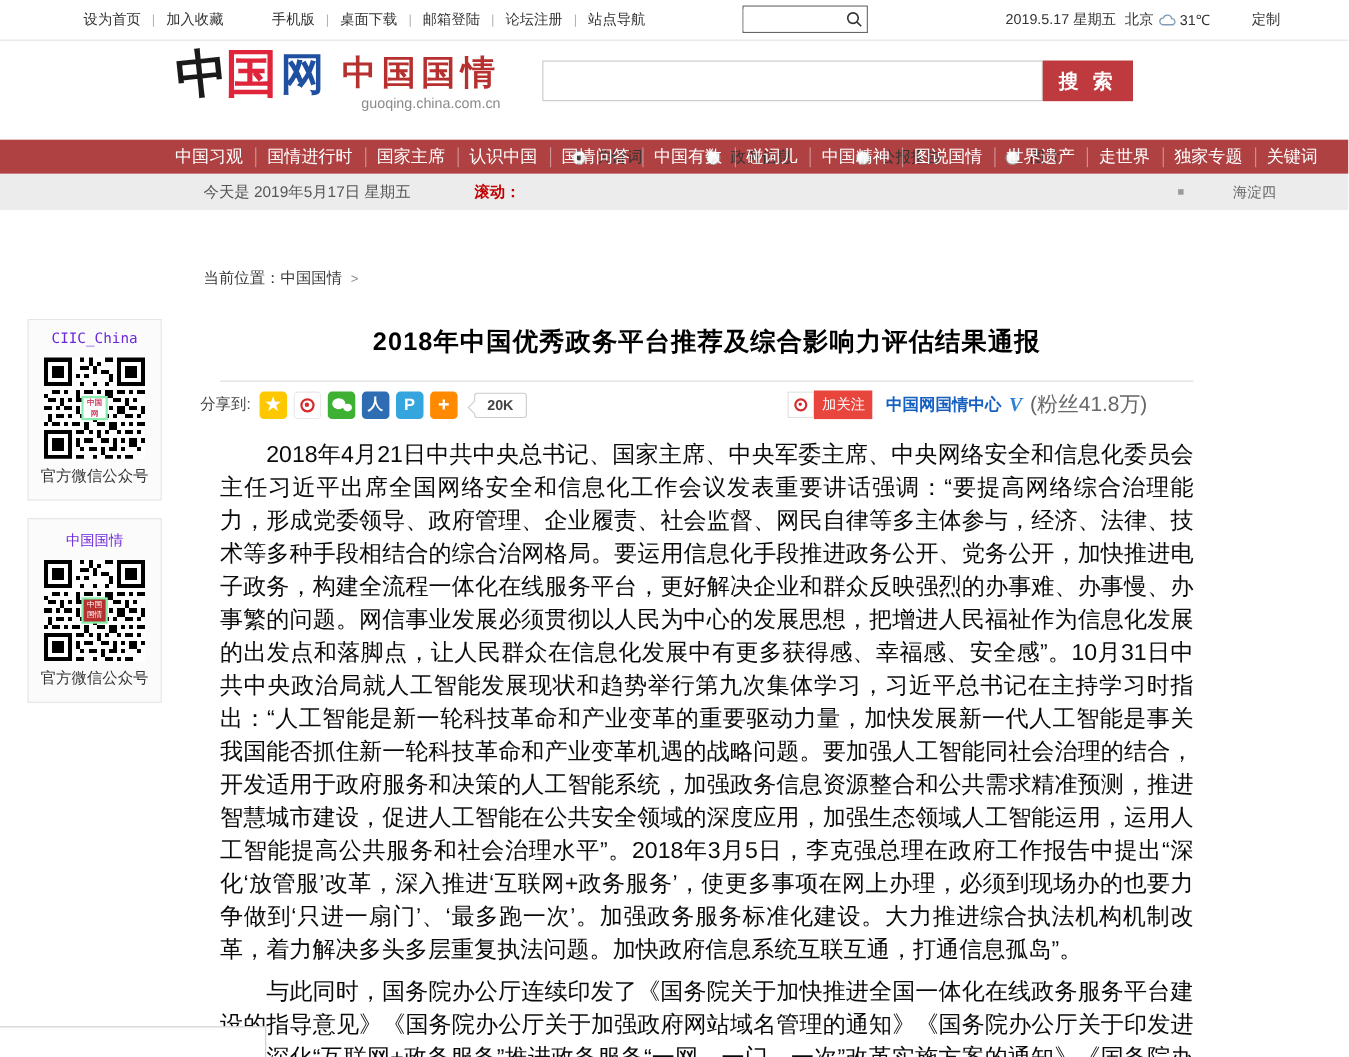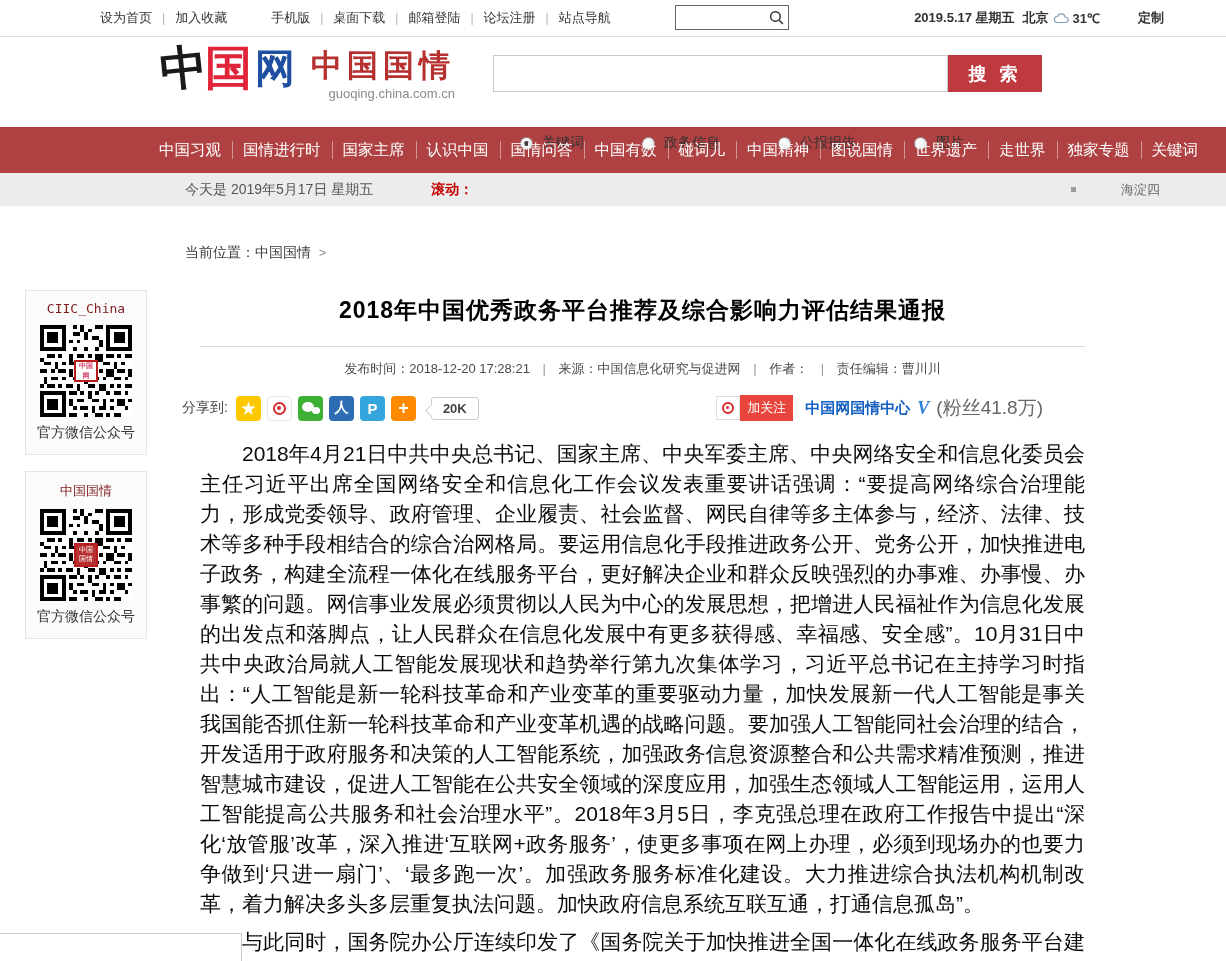--- a/index.html
+++ b/index.html
@@ -1,73 +1,73 @@
 <!DOCTYPE html>
 <html><head>
 <meta charset="utf-8">
 <style>
   html,body{margin:0;padding:0;background:#fff;}
   body{font-family:"Liberation Sans",sans-serif;}
   .page{width:1226px;height:961px;position:relative;overflow:hidden;background:#fff;}
 
   
   .topbar{height:37px;border-bottom:1px solid #e0e0e0;display:flex;align-items:center;font-size:13px;color:#333;position:relative;box-sizing:border-box;}
-  .topbar .links{display:flex;align-items:center;margin-left:100px;white-space:nowrap;}
+  .topbar .links{display:flex;align-items:center;margin-left:76px;white-space:nowrap;}
   .tlink{cursor:pointer;}
   .sep{color:#b5b5b5;margin:0 10px;font-size:12px;}
   .lgap{width:44px;}
   .topsearch{position:absolute;left:675px;top:5px;width:114px;height:25px;border:1px solid #666;display:flex;align-items:center;background:#fff;box-sizing:border-box;}
   .topsearch input{border:none;outline:none;flex:1;min-width:0;height:20px;font-size:12px;padding:0 4px;}
   .topsearch .mag{margin-right:3px;cursor:pointer;display:flex;}
-  .topbar-right{position:absolute;right:62px;display:flex;align-items:center;color:#333;white-space:nowrap;font-weight:bold;}
+  .topbar-right{position:absolute;right:62px;display:flex;align-items:center;color:#333;white-space:nowrap;}
   .cloud{margin:0 4px;display:flex;}
   .customize{margin-left:38px;cursor:pointer;}
 
   
   .header{height:90px;position:relative;}
   .logo{position:absolute;left:160px;top:8px;display:flex;align-items:flex-start;cursor:pointer;}
   .lg-zhong{font-family:"Liberation Serif",serif;font-size:47px;font-weight:bold;color:#1a1a1a;transform:rotate(-6deg);display:inline-block;line-height:1;}
   .lg-guo{font-family:"Liberation Serif",serif;font-size:47px;font-weight:bold;color:#e0243a;line-height:1;margin-left:-2px;}
   .lg-wang{font-size:40px;font-weight:bold;color:#1f4fa0;line-height:1.15;margin-left:3px;}
   .site-block{margin-left:16px;margin-top:4px;}
   .site-name{color:#b5302e;font-size:31px;font-weight:bold;font-family:"Liberation Serif",serif;letter-spacing:5px;line-height:1.1;}
   .site-url{color:#8a8a8a;font-size:13px;margin-top:3px;text-align:right;}
   .hsearch{position:absolute;left:493px;top:18px;display:flex;align-items:stretch;}
   .hsearch input{width:455px;height:37px;border:1px solid #c9c9c9;padding:0 8px;font-size:15px;outline:none;box-sizing:border-box;}
-  .hsearch .btn{width:94px;background:#bf3a3e;color:#fff;font-size:18px;font-weight:bold;display:flex;align-items:center;justify-content:center;cursor:pointer;letter-spacing:4px;}
+  .hsearch .btn{width:82px;background:#bf3a3e;color:#fff;font-size:18px;font-weight:bold;display:flex;align-items:center;justify-content:center;cursor:pointer;letter-spacing:4px;}
   .radio-row{position:absolute;left:520px;top:97px;display:flex;align-items:center;font-size:14px;color:#333;}
   .radio-item{display:flex;align-items:center;margin-right:58px;cursor:pointer;}
   .radio{width:13px;height:13px;border-radius:50%;border:1px solid #9a9a9a;background:radial-gradient(circle at 35% 30%,#fff,#ddd);margin-right:9px;position:relative;box-sizing:border-box;}
   .radio.selected::after{content:"";position:absolute;left:3px;top:3px;width:5px;height:5px;border-radius:50%;background:#3c3c3c;}
 
   
-  .nav{height:46px;background:#b04142;display:flex;align-items:center;padding-left:148px;overflow:hidden;}
+  .nav{height:31px;background:#b04142;display:flex;align-items:center;padding-left:148px;overflow:hidden;}
   .nav-item{color:#fff;font-size:15.5px;padding:0 11px;height:46px;line-height:46px;cursor:pointer;position:relative;white-space:nowrap;}
   .nav-item + .nav-item::before{content:"";position:absolute;left:0;top:14px;height:18px;width:1px;background:rgba(255,255,255,.45);}
 
   
   .strip{height:33px;background:#ececec;display:flex;align-items:center;font-size:14px;color:#555;position:relative;}
   .strip .today{margin-left:185px;}
   .strip .scroll{color:#c30000;font-weight:bold;margin-left:58px;}
   .strip .ticker{position:absolute;right:66px;display:flex;align-items:center;color:#666;font-size:13px;cursor:pointer;gap:36px;}
   .ticker .bullet{width:5px;height:5px;background:#9a9a9a;margin-right:9px;}
 
   
   .breadcrumb{position:absolute;left:185px;top:244px;font-size:14px;color:#3a3a3a;}
   .breadcrumb .bc-link{cursor:pointer;}
   .breadcrumb .bc-arrow{color:#888;font-size:12px;margin-left:4px;}
 
   
   .sidebar{position:absolute;left:25px;top:290px;width:122px;}
   .qr-box{border:1px solid #e5e5e5;background:#fbfbfb;text-align:center;padding:10px 0 12px;margin-bottom:16px;}
-  .qr-title{font-size:13px;color:#7f1d1d;}
+  .qr-title{font-size:13px;color:#6d28d9;}
   .mono{font-family:"DejaVu Sans Mono",monospace;}
   .qr-wrap{width:92px;height:92px;margin:9px auto 7px;position:relative;background:#fff;}
   .qr-wrap svg{display:block;width:92px;height:92px;}
-  .qr-badge{position:absolute;left:50%;top:50%;transform:translate(-50%,-50%);background:#b91c1c;padding:2px;}
+  .qr-badge{position:absolute;left:50%;top:50%;transform:translate(-50%,-50%);background:#86efac;padding:2px;}
   .badge-cn{width:20px;height:18px;background:#fff;color:#d5486a;font-size:7px;font-weight:bold;display:flex;align-items:center;justify-content:center;font-family:"Liberation Serif",serif;}
   .badge-gq{width:20px;height:20px;background:#b5302e;color:#fff;font-size:7px;line-height:1.25;display:flex;align-items:center;justify-content:center;text-align:center;font-family:"Liberation Serif",serif;}
   .badge-gq span{display:block;width:16px;word-break:break-all;}
   .qr-caption{font-size:14px;color:#333;margin-top:3px;}
 
   
   .article{position:absolute;left:200px;top:285px;width:885px;}
   .a-title{font-size:23px;font-weight:bold;text-align:center;color:#000;margin:10px 0 20px;letter-spacing:1px;}
   .a-divider{border-top:1px solid #dcdcdc;height:0;}
   .a-meta{text-align:center;font-size:13px;color:#4a4a4a;padding:13px 0 9px;}
@@ -250,29 +250,20 @@
             </div>
         </div>
       </div>
       <div class="qr-caption">官方微信公众号</div>
     </div>
   </div>
 
   <div class="article">
     <div class="a-title">2018年中国优秀政务平台推荐及综合影响力评估结果通报</div>
     <div class="a-divider"></div>
-    <div class="a-meta">
-      <span>发布时间：2018-12-20 17:28:21</span>
-      <span class="msep">|</span>
-      <span>来源：中国信息化研究与促进网</span>
-      <span class="msep">|</span>
-      <span>作者：</span>
-      <span class="msep">|</span>
-      <span>责任编辑：曹川川</span>
-    </div>
     <div class="share-row">
       <span class="share-label">分享到:</span>
       <span class="si ic-qzone">★</span>
       <span class="si ic-weibo">
           <span class="eye"></span>
         </span>
       <span class="si ic-wechat"></span>
       <span class="si ic-renren">人</span>
       <span class="si ic-p">P</span>
       <span class="si ic-more">+</span>

